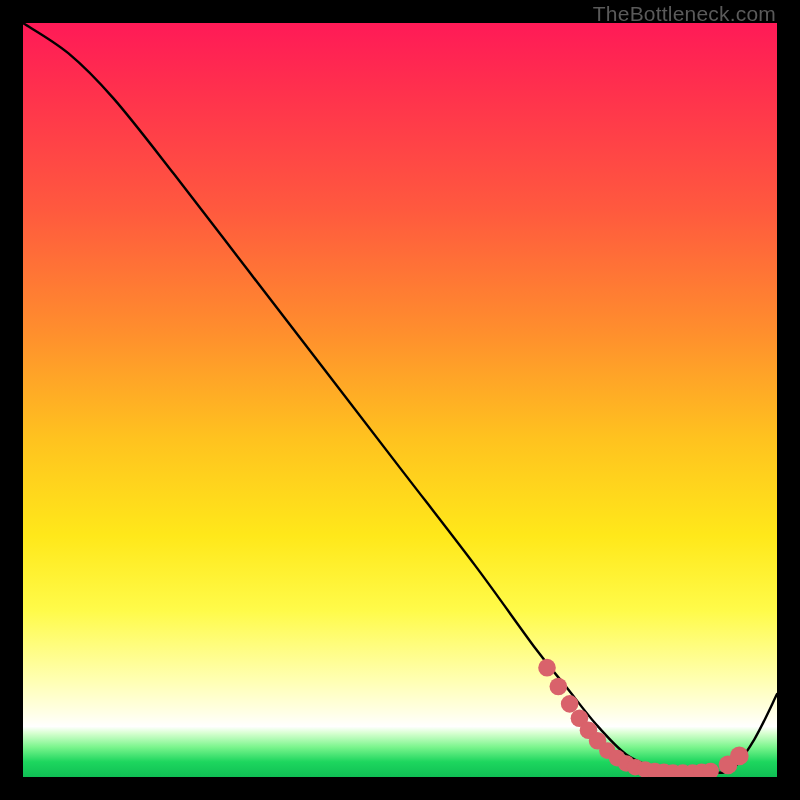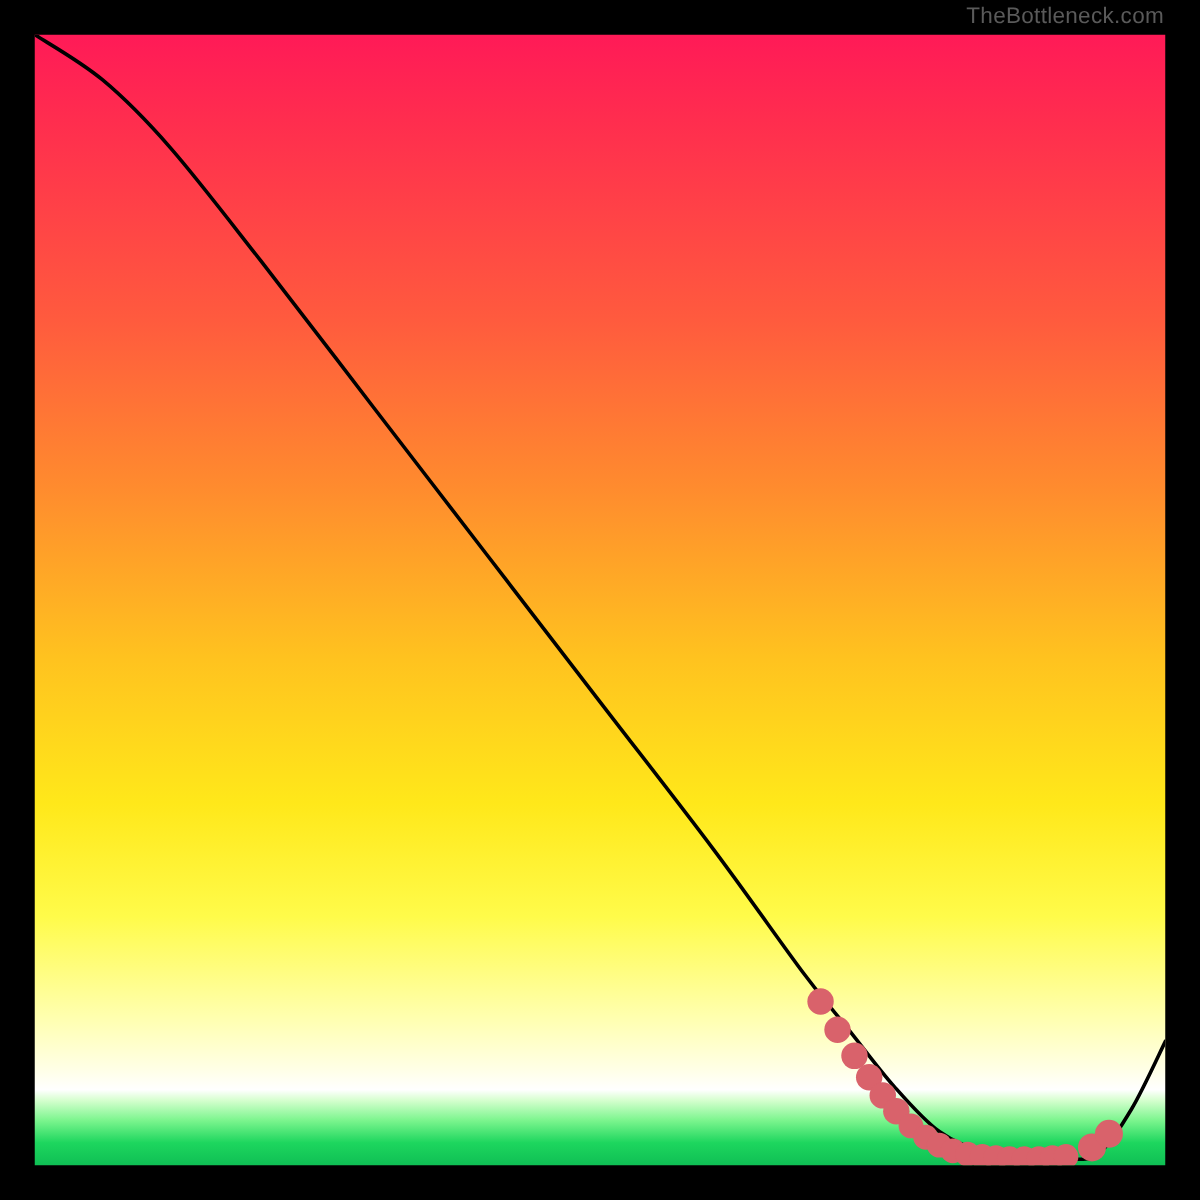--- a/index.html
+++ b/index.html
@@ -44,21 +44,21 @@
       #7cf58e 96%,
       #1dd65e 98%,
       #0fbf54 100%
     );
   }
   .watermark {
     position: absolute;
     top: 2px;
     right: 24px;
     color: #5a5a5a;
-    font-size: 15px;
+    font-size: 21px;
     letter-spacing: 0.2px;
     font-weight: 500;
     user-select: none;
   }
   svg.curve {
     position: absolute;
     inset: 0;
     width: 100%;
     height: 100%;
   }

